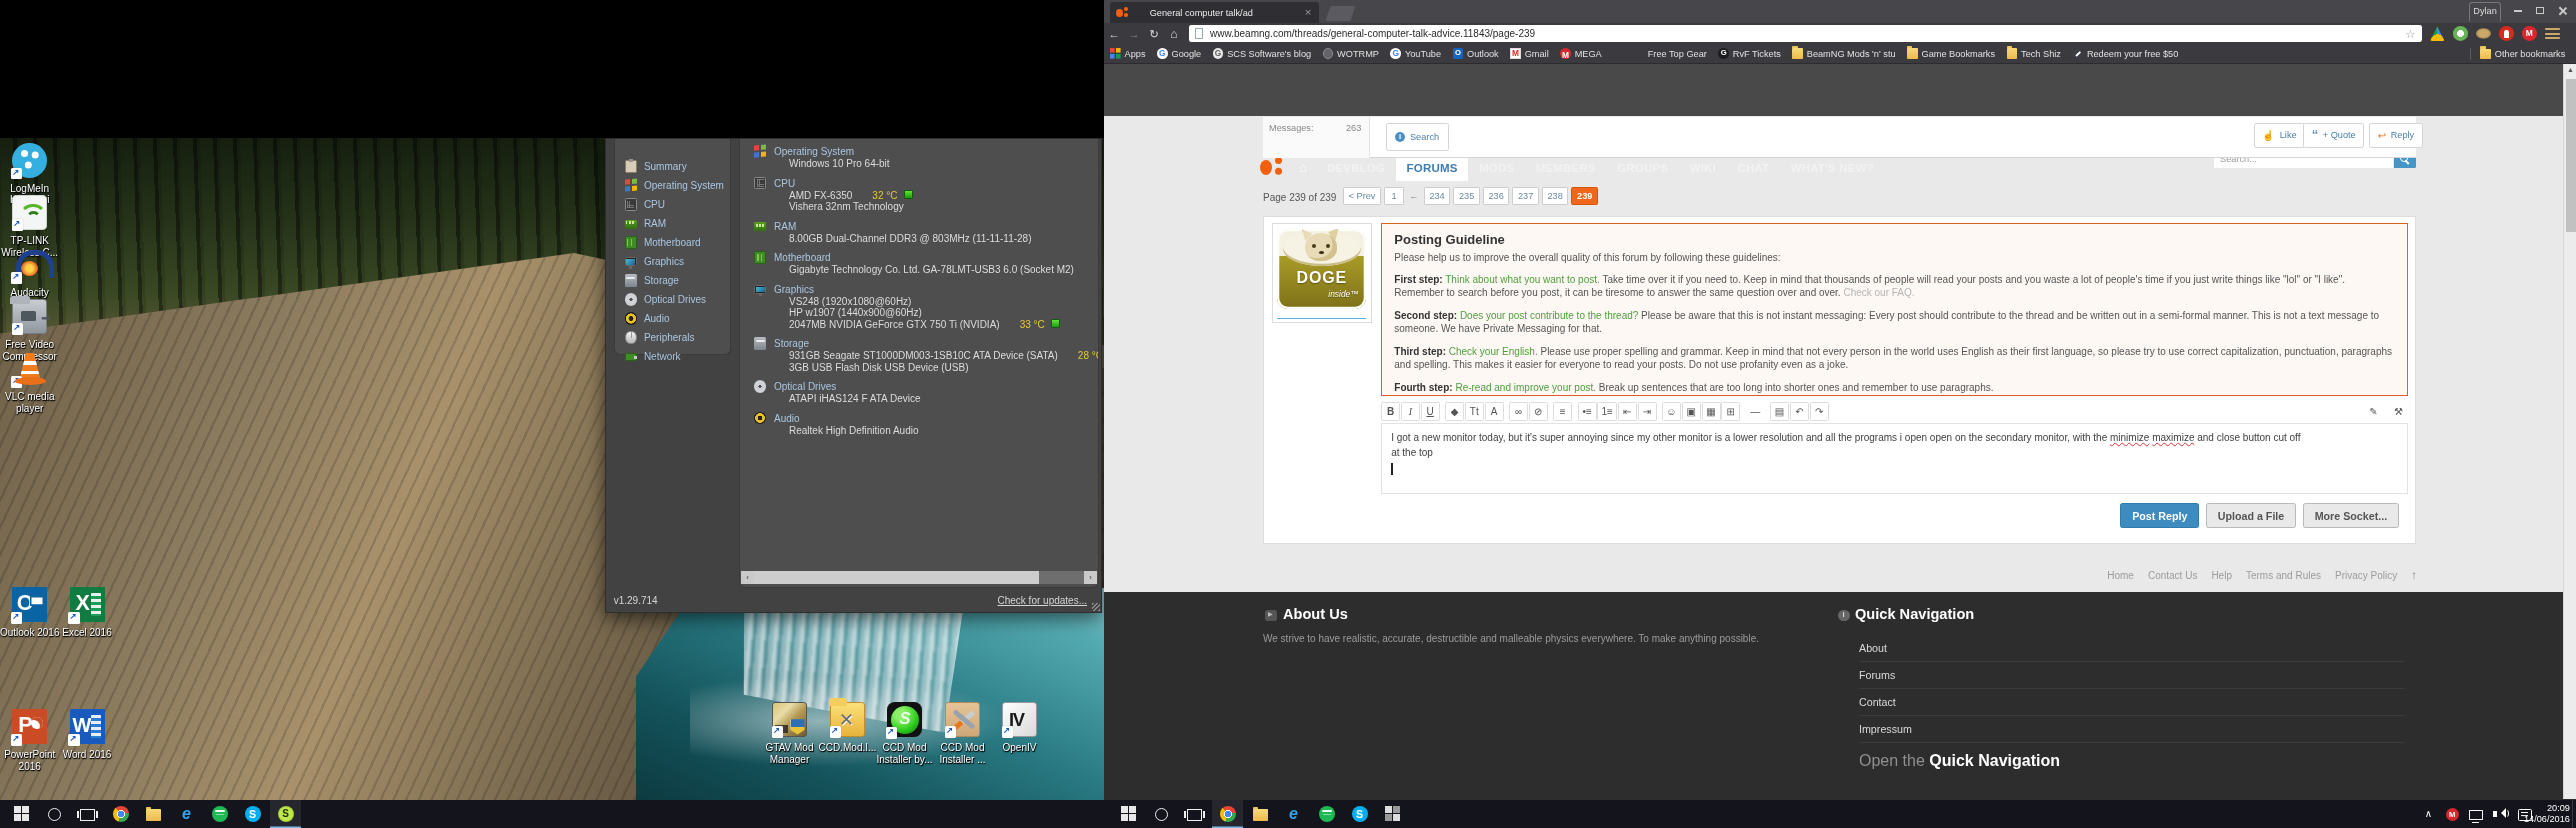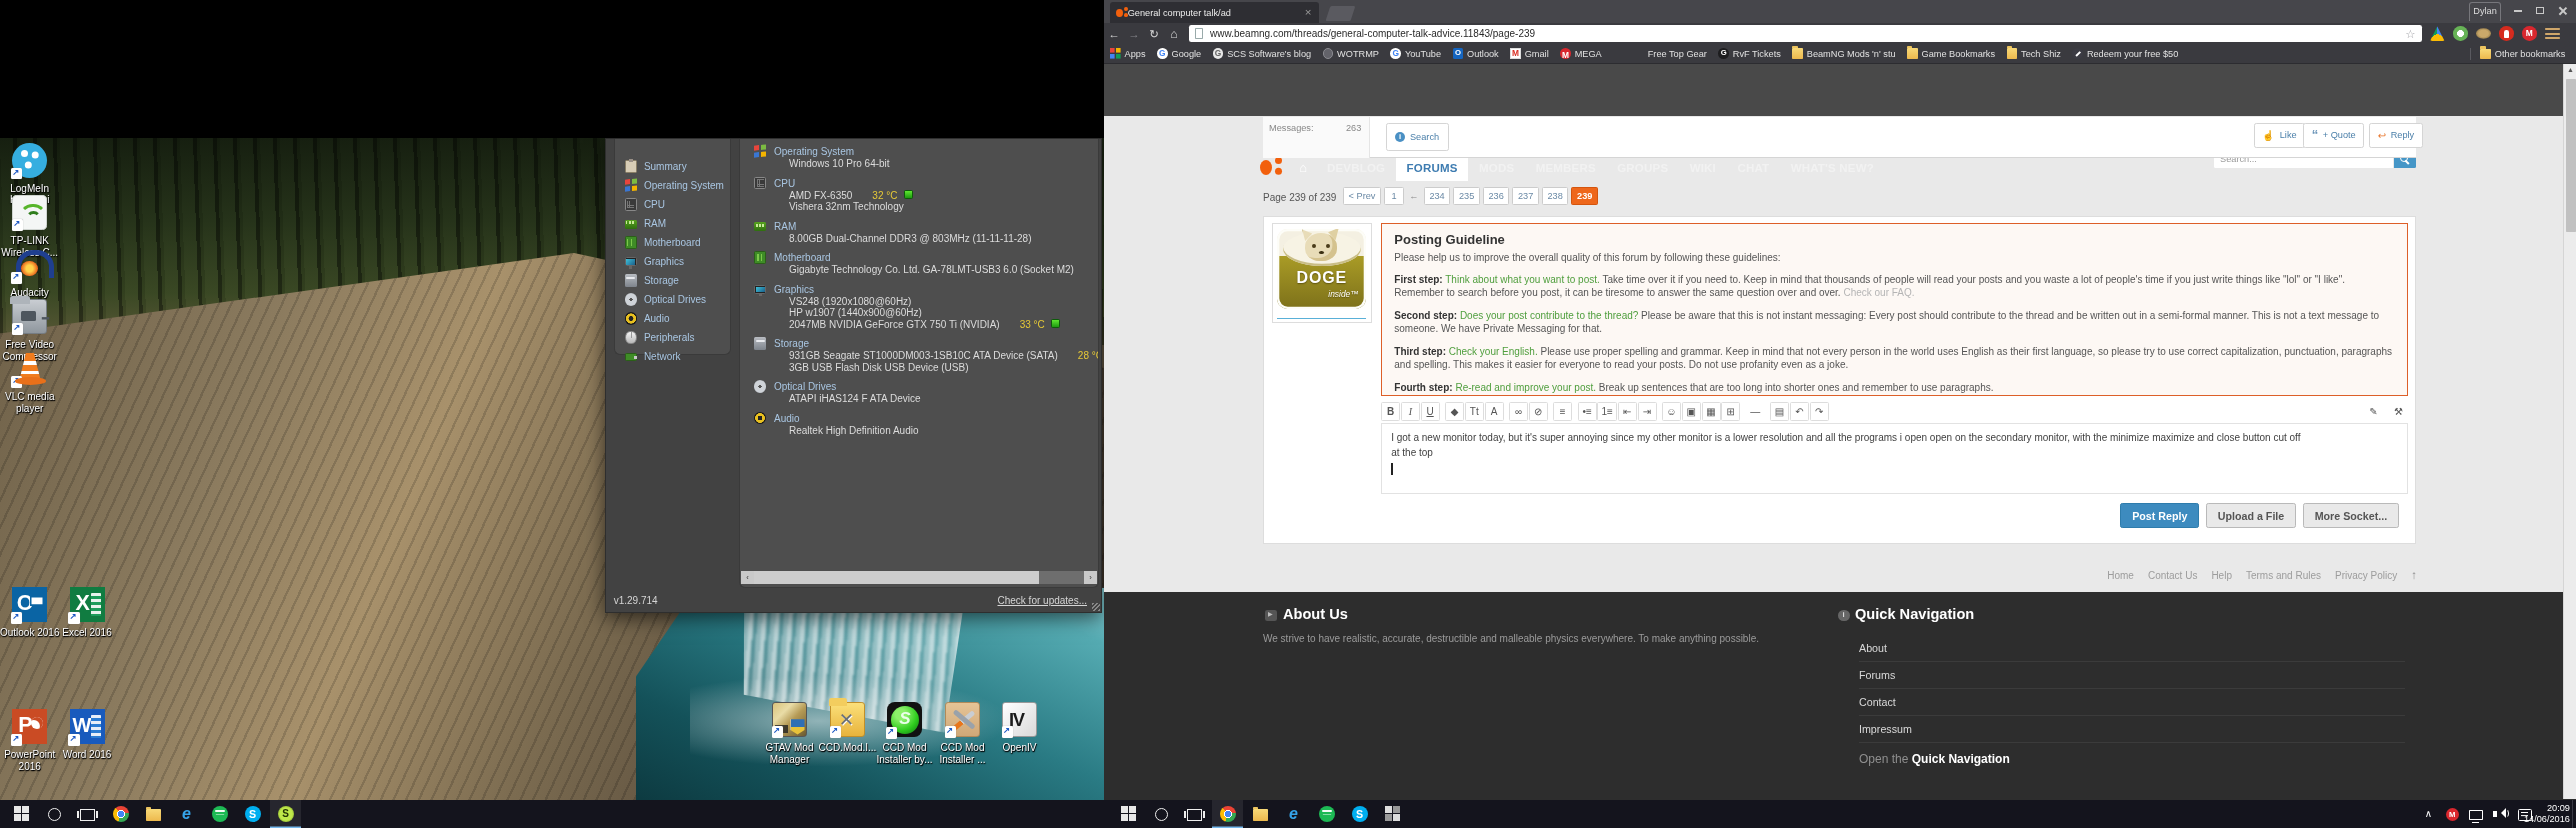--- a/index.html
+++ b/index.html
@@ -98,21 +98,21 @@
   .sp-hs-track{flex:1;background:#6e6e6e}
   .sp-status{position:absolute;left:0;bottom:0;width:100%;height:21.5px;color:#d5d5d5;font-size:10px}
   .sp-ver{position:absolute;left:7.7px;top:4.6px}
   .sp-upd{position:absolute;right:14px;top:4.6px;text-decoration:underline;cursor:pointer}
   .sp-grip{position:absolute;right:1.5px;bottom:1.5px;width:7.7px;height:7.7px;background:repeating-linear-gradient(135deg,#888 0 1.5px,transparent 1.5px 3.1px)}
 
   
   #right-monitor{position:absolute;left:1104px;top:0;width:1472px;height:828px;background:#e9e9e9;overflow:hidden}
   #tabstrip{position:absolute;left:0;top:0;width:1472px;height:23px;background:#46464b}
   .tab{position:absolute;left:6.1px;top:2.3px;width:209px;height:21px;background:#2e2e33;border-radius:3.1px 3.1px 0 0;display:flex;align-items:center;padding:0 6.1px;cursor:pointer}
-  .tab-title{color:#ececec;font-size:9.2px;margin-left:0;white-space:nowrap;overflow:hidden;flex:1}
+  .tab-title{color:#ececec;font-size:9.2px;margin-left:22px;white-space:nowrap;overflow:hidden;flex:1}
   .tab-close{color:#9a9a9a;font-size:9.2px;cursor:pointer;padding:0 1.5px}
   .tab-close::before{content:"×";font-size:11.5px;line-height:9.2px}
   .newtab{position:absolute;left:224px;top:6.1px;width:24.5px;height:14.6px;background:#5a5a60;border-radius:1.5px;transform:skewX(-18deg);cursor:pointer}
   .fav-bng{width:11.5px;height:11.5px;position:relative;flex:0 0 11.5px}
   .fav-bng::before{content:"";position:absolute;left:0;top:1.5px;width:7px;height:8.4px;border-radius:50%;background:#f2600d}
   .fav-bng::after{content:"";position:absolute;right:0;top:0;width:3.8px;height:3.8px;border-radius:50%;background:#f2600d;box-shadow:0 6.1px 0 #f2600d}
   .profile-btn{position:absolute;left:1365px;top:2.3px;width:32px;height:18.4px;border:0.8px solid #77777c;border-bottom:none;border-radius:3.1px 3.1px 0 0;color:#ddd;font-size:9.2px;text-align:center;line-height:17.6px;cursor:pointer}
   .wc{position:absolute;top:0;height:21.5px;display:flex;align-items:center;justify-content:center;cursor:pointer}
   .wc-min{left:1403px;width:21.5px}.wc-min i{width:7.7px;height:1.5px;background:#c9c9c9}
   .wc-max{left:1426px;width:20px}.wc-max i{width:7.7px;height:7px;border:1.5px solid #c9c9c9}
@@ -230,21 +230,21 @@
   .step b{color:#333}
   .green-link{color:#4f9e3d;cursor:pointer}
   .gray-link{color:#b5b5b5;cursor:pointer}
   .etoolbar{position:absolute;left:117px;top:183px;width:1027px;height:23px;display:flex;align-items:center;gap:5.4px}
   .tb-group{display:flex;gap:0.8px}
   .tbb{min-width:19px;height:18.4px;padding:0 3.1px;border:0.8px solid #ddd;border-radius:1.5px;background:#fff;color:#555;font-size:10px;display:flex;align-items:center;justify-content:center;cursor:pointer}
   .tbb.noborder{border:none}
   .tbb.b{font-weight:bold}.tbb.i{font-style:italic;font-family:"Liberation Serif",serif}.tbb.u{text-decoration:underline}
   .tb-right{margin-left:auto;display:flex;gap:6.1px}
   .reply-box{position:absolute;left:117px;top:206px;width:1027px;height:71px;border:0.8px solid #e2e2e2;padding:7px 9.2px;font-size:10px;color:#3f3f3f;line-height:14.6px;white-space:pre-wrap;cursor:text}
-  .sq{text-decoration-style:wavy;text-decoration-color:#e03131;text-decoration-thickness:0.8px}
+  .sq{text-decoration:underline;text-decoration-style:wavy;text-decoration-color:#e03131;text-decoration-thickness:0.8px}
   .caret{display:block;width:1.5px;height:11.5px;background:#222;margin-top:3.1px}
   .btnrow{position:absolute;left:0px;top:286px;width:1144px;display:flex;justify-content:flex-end;gap:7px;padding-right:9.2px}
   .btn{height:25px;padding:0 10.7px;border-radius:2.3px;font-size:10.7px;font-weight:bold;display:flex;align-items:center;cursor:pointer}
   .btn-primary{background:#3d8bbf;border:0.8px solid #2e7cac;color:#fff}
   .btn-def{background:#e9e9e9;border:0.8px solid #b9b9b9;color:#555}
 
   
   .flinks{position:absolute;left:690px;top:569px;width:623px;display:flex;justify-content:flex-end;align-items:center;gap:14px;font-size:10px;color:#9c9c9c}
   .flink{cursor:pointer}
   .top-arrow{cursor:pointer;color:#8a8a8a;font-weight:bold}
@@ -254,21 +254,21 @@
   #dfoot{position:absolute;left:0;top:592px;width:1472px;height:236px;background:#2d2d2d}
   .df-icon{position:absolute;width:11.5px;height:11.5px;background:#555;border-radius:2.3px}
   .df-icon::before{content:"▶";position:absolute;left:3.1px;top:0.8px;font-size:6.1px;color:#bbb}
   .df-icon.qn{border-radius:50%;background:#666}
   .df-icon.qn::before{content:"i";left:4.6px;top:0px;font-size:7.7px;font-weight:bold;color:#ddd}
   .df-title{position:absolute;font-size:14.6px;font-weight:bold;color:#fff}
   .df-text{position:absolute;left:159px;top:41px;width:552px;font-size:10px;color:#9b9b9b}
   #qn-list{position:absolute;left:755px;top:43px;width:546px}
   .qn-item{font-size:10.7px;color:#d9d9d9;padding:7px 0;cursor:pointer}
   .qn-div{border-top:0.8px solid #3b3b3b}
-  .qn-open{font-size:12px;color:#8f8f8f;padding-top:9.2px}
+  .qn-open{font-size:16px;color:#8f8f8f;padding-top:9.2px}
   .qn-open b{color:#fff;cursor:pointer}
 
   
   #taskbar{position:absolute;left:0;top:800px;width:2576px;height:28px;background:#14141d;z-index:50}
   .tbtn{position:absolute;top:0;width:31px;height:28px;display:flex;align-items:center;justify-content:center;cursor:pointer}
   .tb-active{background:rgba(255,255,255,.08);box-shadow:inset 0 -1.5px 0 #76b9ed}
   .tbi{width:16px;height:16px;position:relative;color:#fff;font-size:13px;line-height:16px;text-align:center}
   .tbi-start{background:linear-gradient(#fff,#fff) 0 0/7px 7px no-repeat,linear-gradient(#fff,#fff) 8.4px 0/7px 7px no-repeat,linear-gradient(#fff,#fff) 0 8.4px/7px 7px no-repeat,linear-gradient(#fff,#fff) 8.4px 8.4px/7px 7px no-repeat;opacity:.9}
   .tbi-search{border:1.5px solid #eee;border-radius:50%;width:13px;height:13px}
   .tbi-task-view{border:1.5px solid #eee;width:14.6px;height:12.3px;margin-top:1.5px}

